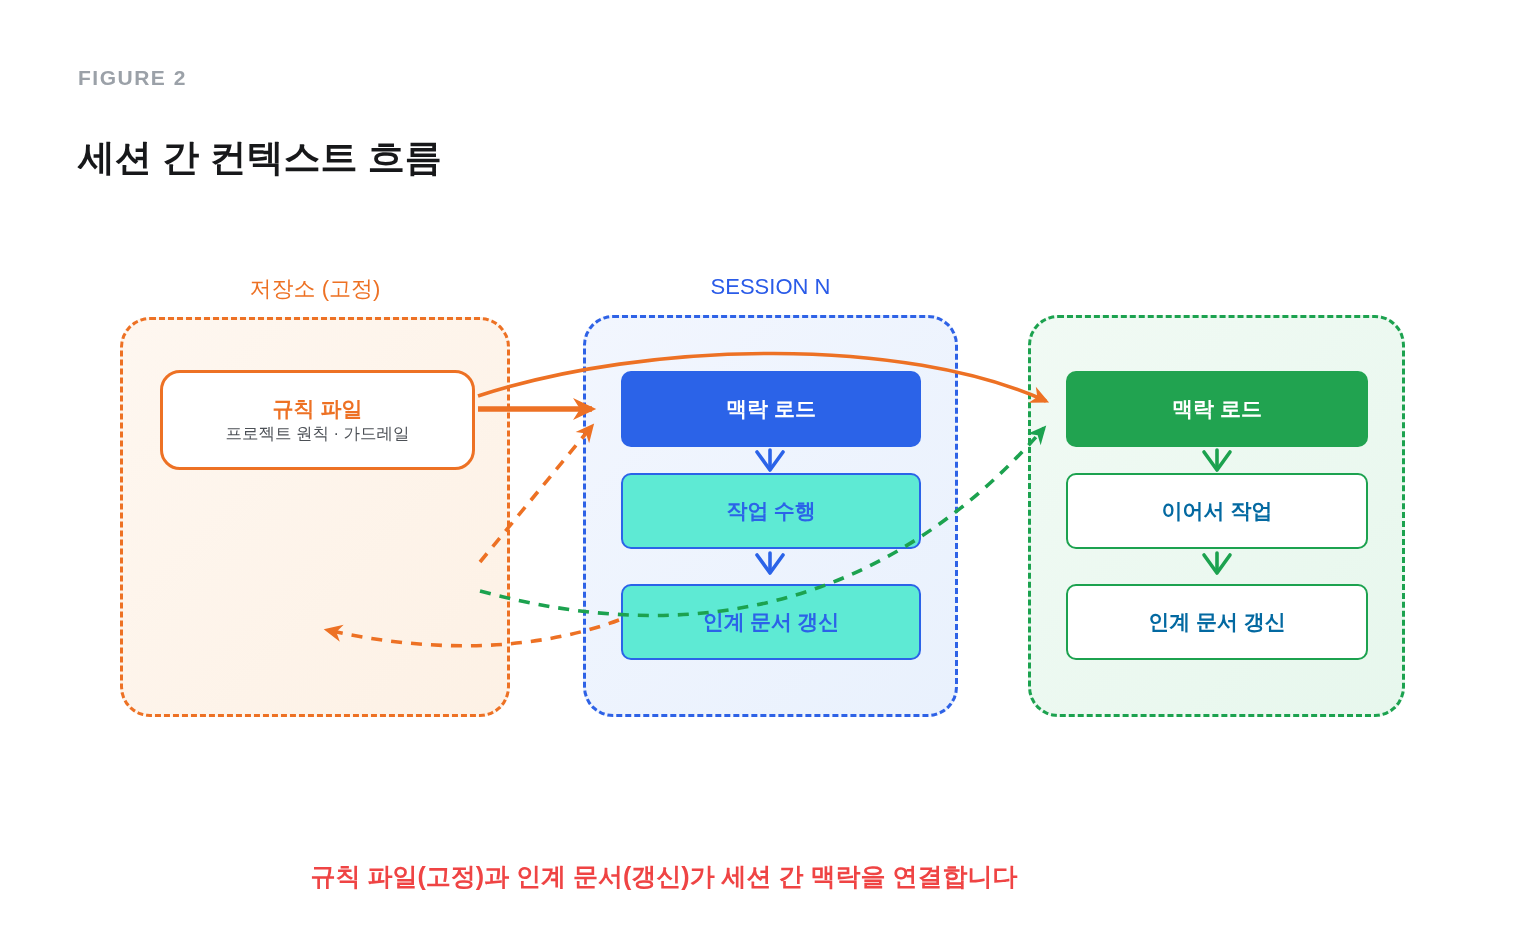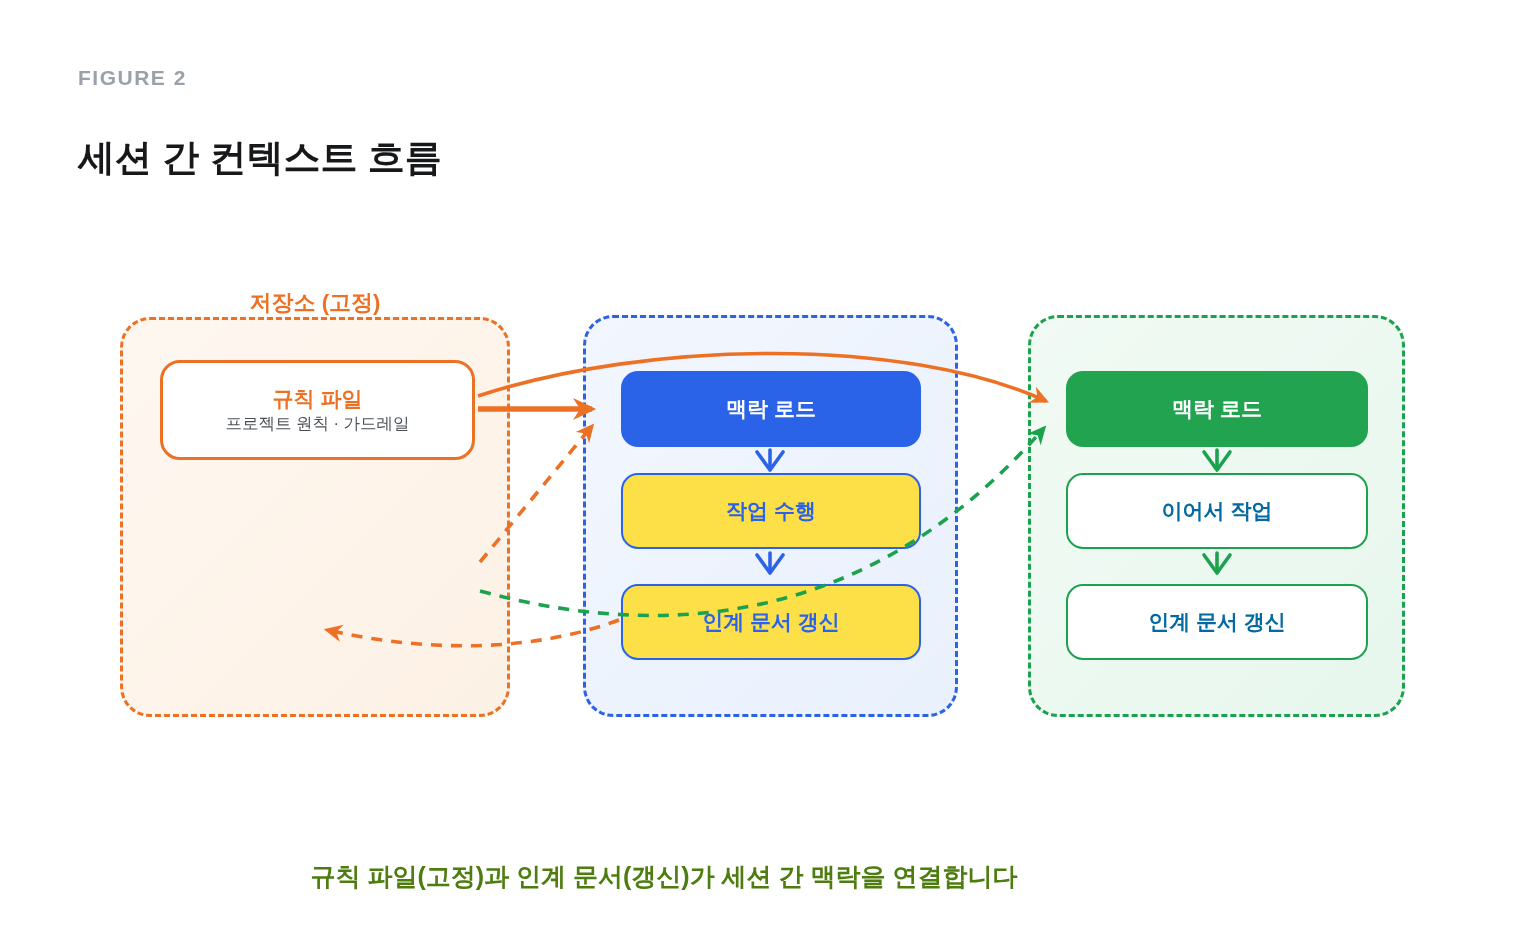--- a/index.html
+++ b/index.html
@@ -11,59 +11,60 @@
   .main-title{position:absolute;left:78px;top:102px;font-size:37px;font-weight:800;color:#17181a;margin-top:31px;}
 
   .container{position:absolute;border-radius:30px;box-sizing:border-box;}
   .container.repo{left:120px;top:317px;width:390px;height:400px;
       border:3px dashed #ED7124;background:linear-gradient(135deg,#fef7f0 0%,#fdf1e5 100%);}
   .container.sess-n{left:583px;top:315px;width:375px;height:402px;
       border:3px dashed #2E62E6;background:linear-gradient(135deg,#f2f6fe 0%,#e9f1fd 100%);}
   .container.sess-n1{left:1028px;top:315px;width:377px;height:402px;
       border:3px dashed #1CA24F;background:linear-gradient(135deg,#f1faf4 0%,#e7f7ed 100%);}
 
-  .zone-label{position:absolute;top:288px;font-size:22px;font-weight:700;text-align:center;}
+  .zone-label{position:absolute;top:274px;font-size:22px;font-weight:400;text-align:center;}
   .zone-label.repo-label{left:120px;width:390px;color:#ED7124;}
   .zone-label.n-label{left:583px;width:375px;color:#2A5BE8;}
   .zone-label.n1-label{left:1028px;width:377px;color:#1CA24F;}
 
   .node{position:absolute;box-sizing:border-box;background:#ffffff;border-radius:20px;
         display:flex;flex-direction:column;align-items:center;justify-content:center;text-align:center;}
   .node .t{font-size:21px;font-weight:800;}
   .node .s{font-size:16.5px;font-weight:500;color:#4b4f55;}
 
   .repo-node{left:160px;width:315px;height:100px;border:3.5px solid #ED7124;}
   .repo-node .t{color:#ED7124;}
-  .rule-file{top:360px;}
+  .rule-file{top:370px;}
   .handoff-doc{top:521px;}
 
-  .step{position:absolute;width:300px;height:76px;border-radius:17px;display:flex;
+  .step{position:absolute;width:300px;height:76px;border-radius:10px;display:flex;
         align-items:center;justify-content:center;font-size:21px;font-weight:800;box-sizing:border-box;}
   .n-step{left:621px;}
   .n1-step{left:1066px;width:302px;}
   .fill-blue{background:#2B63E8;color:#ffffff;top:371px;}
-  .line-blue{background:#fde047;border:2.5px solid #2B63E8;color:#2B63E8;}
+  .line-blue{background:#5eead4;border:2.5px solid #2B63E8;color:#2B63E8;font-family:Liberation Serif, serif;}
   .fill-green{background:#21A350;color:#ffffff;top:371px;}
   .line-green{background:#ffffff;border:2.5px solid #1CA24F;color:#0369a1;}
   .row2{top:473px;} .row3{top:584px;}
 
   .arrows{position:absolute;left:0;top:0;pointer-events:none;}
 
   .caption{position:absolute;left:0;top:860px;width:1328px;text-align:center;
-           font-size:25px;font-weight:600;color:#4d7c0f;}
+           font-size:25px;font-weight:600;color:#ef4444;}
 </style>
 </head>
 <body>
 
 <div class="canvas">
 
   <div class="eyebrow">FIGURE 2</div>
   <div class="main-title">세션 간 컨텍스트 흐름</div>
 
   <div class="zone-label repo-label">저장소 (고정)</div>
+  <div class="zone-label n-label">SESSION N</div>
 
   <div class="container repo"></div>
   <div class="container sess-n"></div>
   <div class="container sess-n1"></div>
 
   <div class="node repo-node rule-file">
     <div class="t">규칙 파일</div>
     <div class="s">프로젝트 원칙 · 가드레일</div>
   </div>
 

